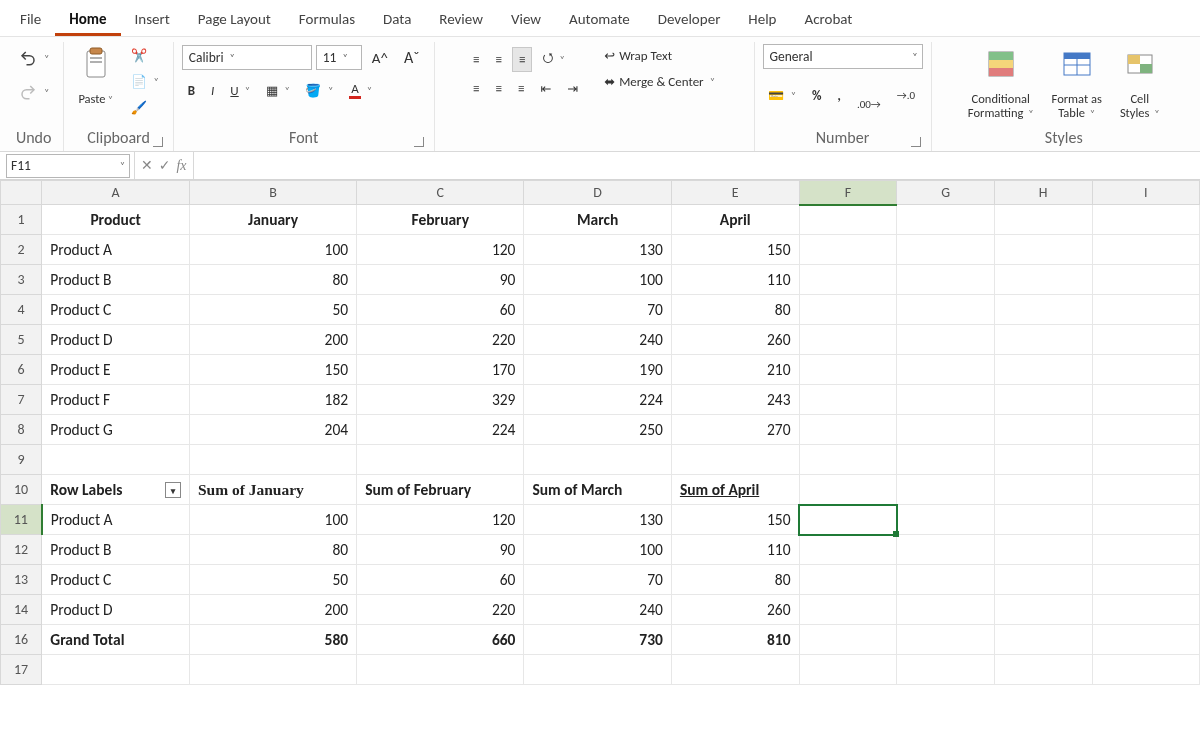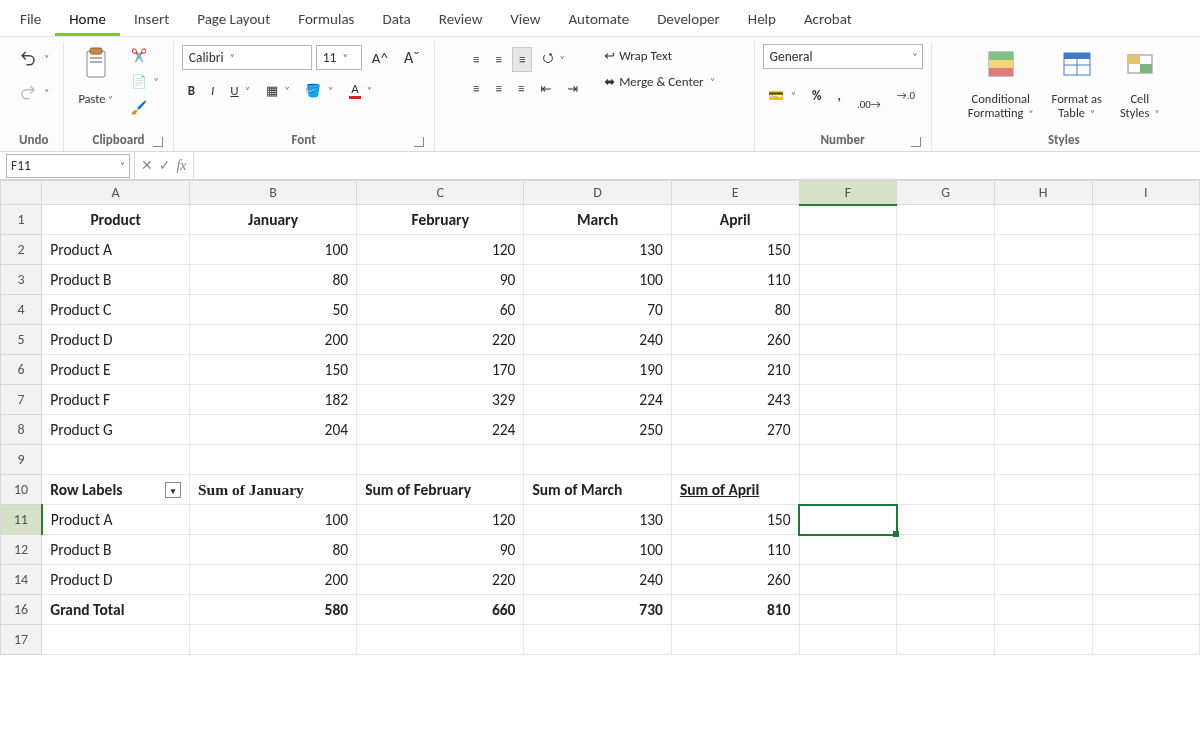--- a/index.html
+++ b/index.html
@@ -19,23 +19,23 @@
     background: #fff;
     font-size: 15px;
     border-bottom: 1px solid #e4e4e4;
   }
   .menubar .item {
     padding: 6px 14px 8px 14px;
     color: #444;
     cursor: pointer;
   }
   .menubar .item.active {
-    font-weight: 400;
+    font-weight: 700;
     color: #111;
-    border-bottom: 3px solid #84cc16;
+    border-bottom: 3px solid #c2410c;
     padding-bottom: 5px;
   }
 
   
   .ribbon {
     display: flex;
     align-items: stretch;
     background: #fdfdfd;
     border-bottom: 1px solid #d9d9d9;
     padding: 5px 4px 0 4px;
@@ -50,27 +50,26 @@
     position: relative;
   }
   .rgroup:last-child { border-right: none; }
   .rgroup .body {
     display: flex;
     align-items: flex-start;
     gap: 6px;
     flex: 1;
   }
   .rgroup .glabel {
-    font-size: 13px;
+    font-size: 16px;
     color: #666;
     padding: 2px 0 4px 0;
     text-align: center;
     width: 100%;
     position: relative;
-    font-weight: bold;
   }
   .launcher {
     position: absolute;
     right: 2px;
     bottom: 4px;
     width: 10px; height: 10px;
     border: 1px solid #888;
     border-top: none; border-left: none;
     font-size: 0;
   }
@@ -601,20 +600,32 @@
           <td class="cell num pvdata">80</td>
           <td class="cell num pvdata">90</td>
           <td class="cell num pvdata">100</td>
           <td class="cell num pvdata">110</td>
           <td class="cell"></td>
           <td class="cell"></td>
           <td class="cell"></td>
           <td class="cell"></td>
         </tr>
         <tr>
+          <td class="rowhead">13</td>
+          <td class="cell pvlabelcell">Product C</td>
+          <td class="cell num pvdata">50</td>
+          <td class="cell num pvdata">60</td>
+          <td class="cell num pvdata">70</td>
+          <td class="cell num pvdata">80</td>
+          <td class="cell"></td>
+          <td class="cell"></td>
+          <td class="cell"></td>
+          <td class="cell"></td>
+        </tr>
+        <tr>
           <td class="rowhead">14</td>
           <td class="cell pvlabelcell">Product D</td>
           <td class="cell num pvdata">200</td>
           <td class="cell num pvdata">220</td>
           <td class="cell num pvdata">240</td>
           <td class="cell num pvdata">260</td>
           <td class="cell"></td>
           <td class="cell"></td>
           <td class="cell"></td>
           <td class="cell"></td>

